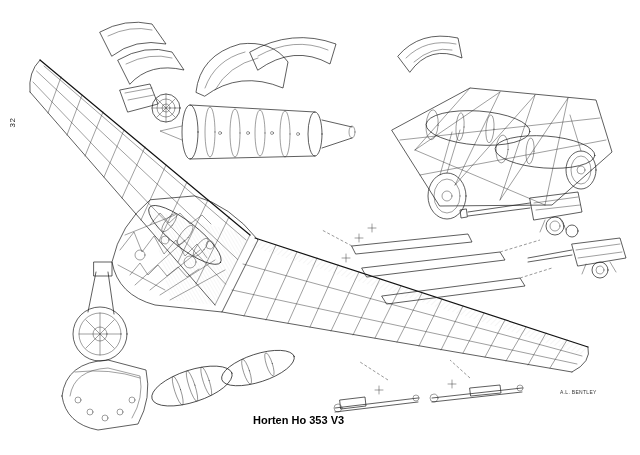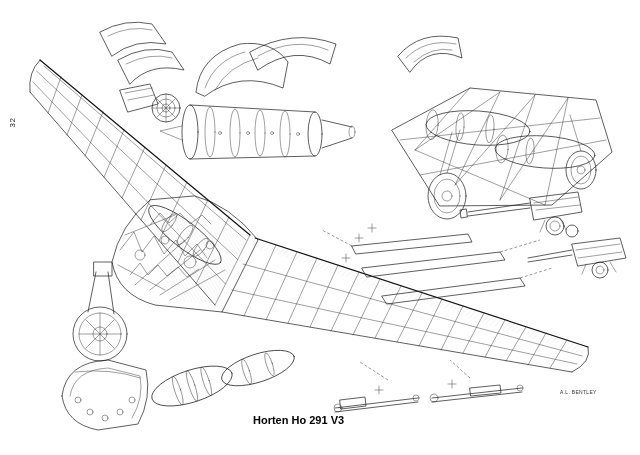--- a/index.html
+++ b/index.html
@@ -247,15 +247,15 @@
       <path class="ink" d="M432,398 L522,388 M432,402 L522,392"></path>
       <path class="ink" d="M470,388 L500,385 L501,393 L471,396 Z"></path>
       <circle class="ink-fine" cx="434" cy="398" r="4"></circle>
         <circle class="ink-fine" cx="520" cy="388" r="3"></circle>
       <path class="dash" d="M388,380 L360,362 M470,378 L450,360"></path>
       <path class="ink-fine" d="M375,390 h8 M379,386 v8 M448,384 h8 M452,380 v8"></path>
     </g>
   </svg>
 
   <div class="page-number">32</div>
-  <div class="caption">Horten Ho 291 V3</div>
+  <div class="caption">Horten Ho 353 V3</div>
   <div class="signature">A.L. BENTLEY</div>
 </div>
 
 </body></html>

